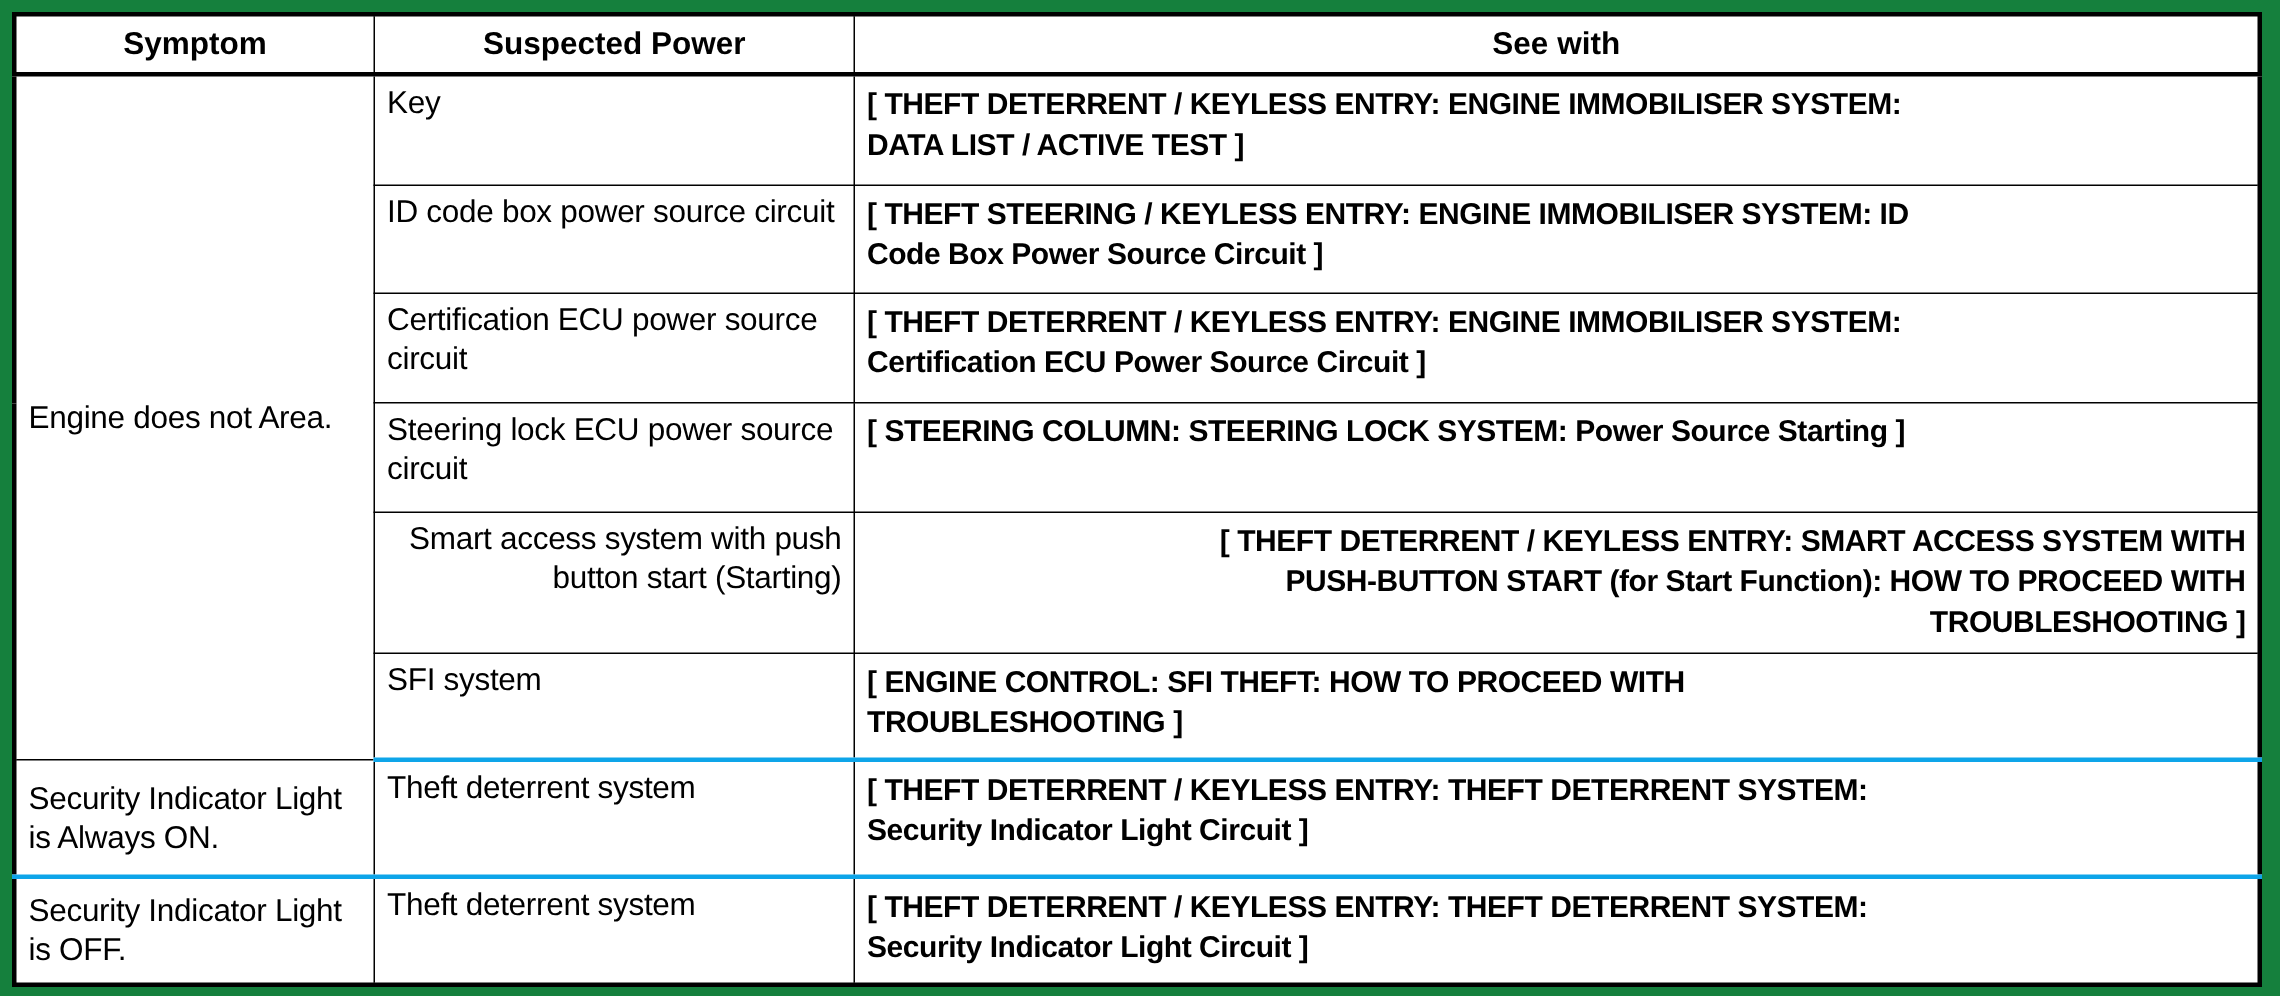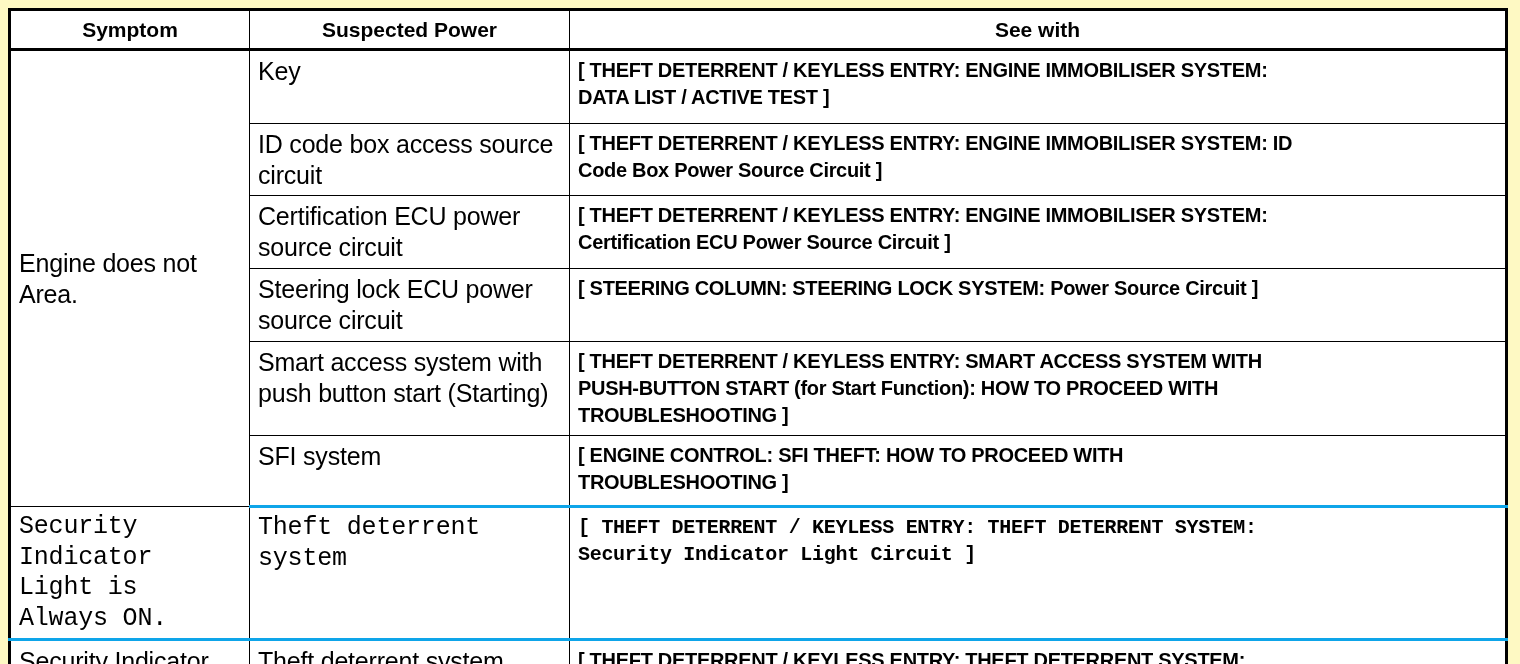--- a/index.html
+++ b/index.html
@@ -12,21 +12,21 @@
     height: 664px;
     font-family: "Liberation Sans", sans-serif;
     color: #000000;
     overflow: hidden;
   }
 
   #sheet {
     position: relative;
     width: 1520px;
     height: 664px;
-    background: #fef9c3;
+    background: #15803d;
   }
 
   table.dtc-table {
     position: absolute;
     left: 8px;
     top: 8px;
     width: 1497px;
     border-collapse: collapse;
     table-layout: fixed;
     background: #ffffff;
@@ -69,21 +69,21 @@
     border-bottom: 3px solid #0ea5e9;
   }
 
   td .cell {
     padding: 5px 8px 4px 8px;
     line-height: 1.22;
   }
 
   td.symptom .cell,
   td.area .cell {
-    font-size: 25px;
+    font-size: 21px;
     font-weight: normal;
     letter-spacing: -0.2px;
   }
 
   td.symptom {
     vertical-align: middle;
   }
   td.symptom.mid .cell {
     padding-top: 0;
     padding-bottom: 0;
@@ -97,23 +97,23 @@
     white-space: pre-line;
     line-height: 1.35;
     padding-top: 6px;
   }
 
   
   tr.r-key      td { height: 74px; }
   tr.r-idcode   td { height: 72px; }
   tr.r-cert     td { height: 73px; }
   tr.r-steer    td { height: 73px; }
-  tr.r-smart    td { height: 94px; }
+  tr.r-smart    td { height: 94px; text-align: right; }
   tr.r-sfi      td { height: 71px; }
-  tr.r-secon    td { height: 78px; font-family: Liberation Mono, monospace; }
+  tr.r-secon    td { height: 78px; }
   tr.r-secoff   td { height: 72px; margin-top: 48px; }
 </style>
 </head>
 <body>
 
 <div id="sheet">
 
   <table class="dtc-table">
     <colgroup>
       <col class="c-symptom">
@@ -139,44 +139,44 @@
           <div class="cell">Key</div>
         </td>
         <td class="page">
           <div class="cell">[ THEFT DETERRENT / KEYLESS ENTRY: ENGINE IMMOBILISER SYSTEM:
 DATA LIST / ACTIVE TEST ]</div>
         </td>
       </tr>
 
       <tr class="r-idcode">
         <td class="area">
-          <div class="cell">ID code box access source circuit</div>
-        </td>
-        <td class="page">
-          <div class="cell">[ THEFT DETERRENT / KEYLESS ENTRY: ENGINE IMMOBILISER SYSTEM: ID
+          <div class="cell">ID code box power source circuit</div>
+        </td>
+        <td class="page">
+          <div class="cell">[ THEFT STEERING / KEYLESS ENTRY: ENGINE IMMOBILISER SYSTEM: ID
 Code Box Power Source Circuit ]</div>
         </td>
       </tr>
 
       <tr class="r-cert">
         <td class="area">
           <div class="cell">Certification ECU power source circuit</div>
         </td>
         <td class="page">
           <div class="cell">[ THEFT DETERRENT / KEYLESS ENTRY: ENGINE IMMOBILISER SYSTEM:
 Certification ECU Power Source Circuit ]</div>
         </td>
       </tr>
 
       <tr class="r-steer">
         <td class="area">
           <div class="cell">Steering lock ECU power source circuit</div>
         </td>
         <td class="page">
-          <div class="cell">[ STEERING COLUMN: STEERING LOCK SYSTEM: Power Source Circuit ]</div>
+          <div class="cell">[ STEERING COLUMN: STEERING LOCK SYSTEM: Power Source Starting ]</div>
         </td>
       </tr>
 
       <tr class="r-smart">
         <td class="area">
           <div class="cell">Smart access system with push button start (Starting)</div>
         </td>
         <td class="page">
           <div class="cell">[ THEFT DETERRENT / KEYLESS ENTRY: SMART ACCESS SYSTEM WITH
 PUSH-BUTTON START (for Start Function): HOW TO PROCEED WITH

